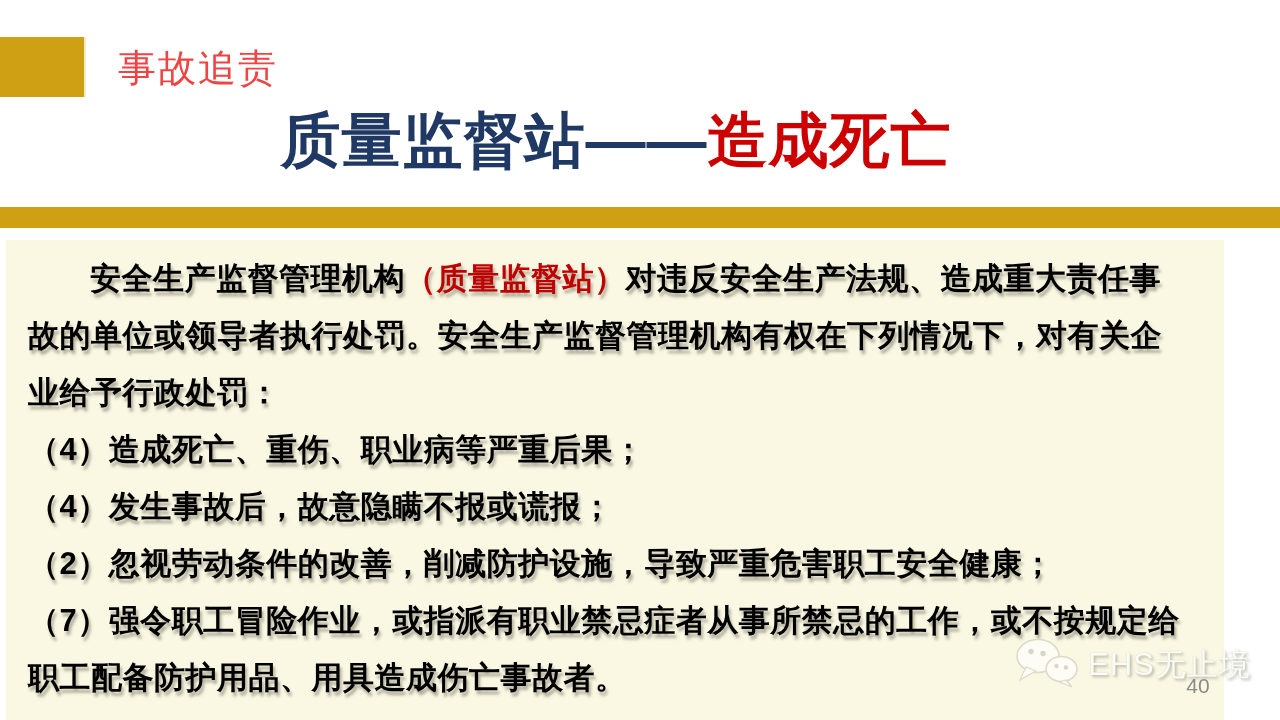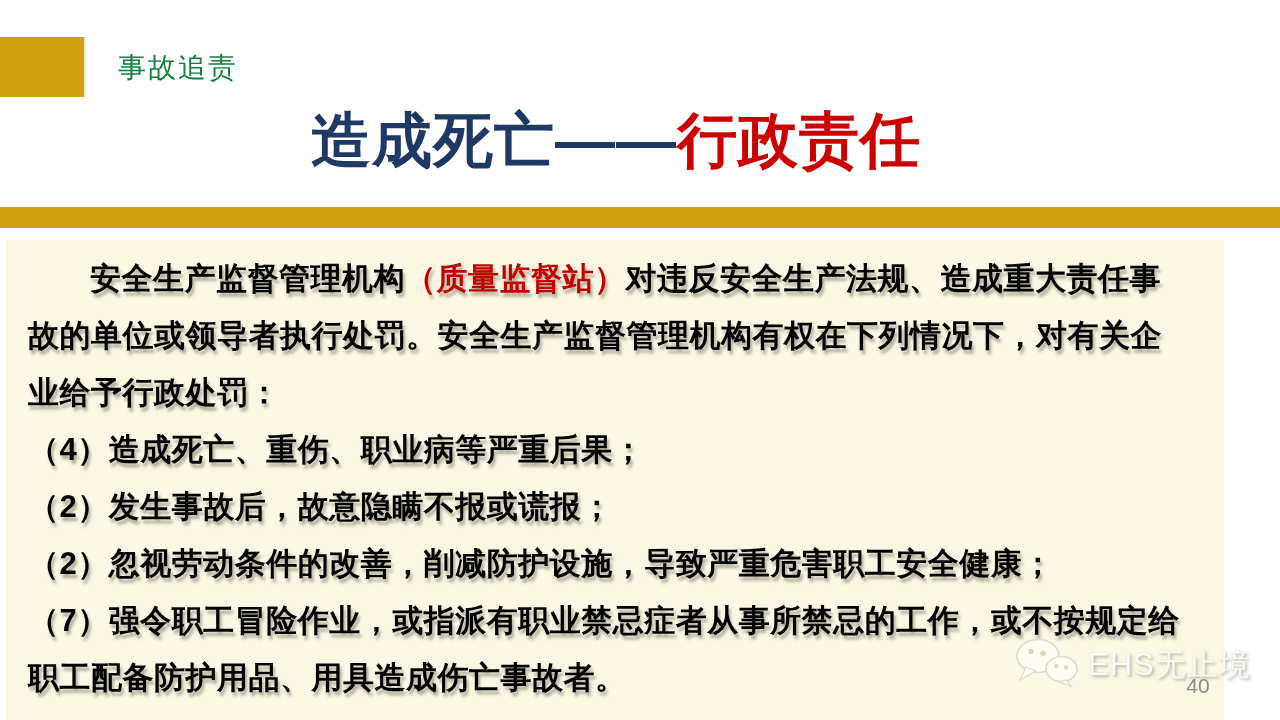--- a/index.html
+++ b/index.html
@@ -25,22 +25,22 @@
   
   .gold-square{
     position:absolute;left:0;top:37px;
     width:86px;height:60px;
     background:var(--gold);
     border-right:2px solid #F2EBC8;
   }
   
   .eyebrow{
     position:absolute;left:118px;top:42px;
-    font-size:28px;line-height:52px;
-    color:#15803d;font-weight:400;letter-spacing:2px;
+    font-size:38px;line-height:52px;
+    color:#ef4444;font-weight:400;letter-spacing:2px;
     white-space:nowrap;
   }
   
   .title{
     position:absolute;left:0;top:101px;width:1280px;
     text-align:center;
     transform:translateX(-24px);
     font-size:60px;line-height:80px;font-weight:800;
     letter-spacing:1px;white-space:nowrap;
   }
@@ -92,31 +92,31 @@
 </head>
 <body>
 
 <div class="slide">
 
   <div class="gold-square"></div>
 
   <div class="eyebrow">事故追责</div>
 
   <div class="title">
-    <span class="navy">造成死亡——</span><span class="red">行政责任</span>
+    <span class="navy">质量监督站——</span><span class="red">造成死亡</span>
   </div>
 
   <div class="gold-bar"></div>
 
   <div class="panel">
     <p class="para"><span>安全生产监督管理机构</span><span class="hl">（质量监督站）</span><span>对违反安全生产法规、造成重大责任事
 故的单位或领导者执行处罚。安全生产监督管理机构有权在下列情况下，对有关企
 业给予行政处罚：</span></p>
     <div class="item">（4）造成死亡、重伤、职业病等严重后果；</div>
-    <div class="item">（2）发生事故后，故意隐瞒不报或谎报；</div>
+    <div class="item">（4）发生事故后，故意隐瞒不报或谎报；</div>
     <div class="item">（2）忽视劳动条件的改善，削减防护设施，导致严重危害职工安全健康；</div>
     <div class="item">（7）强令职工冒险作业，或指派有职业禁忌症者从事所禁忌的工作，或不按规定给
 职工配备防护用品、用具造成伤亡事故者。</div>
   </div>
 
   <div class="watermark">
     <span style="display:inline-block;margin-right:6px;">
       <svg width="68" height="50" viewBox="0 0 68 50" xmlns="http://www.w3.org/2000/svg">
 
         <ellipse cx="24" cy="18" rx="21" ry="16.5" fill="#FDFCF5" stroke="#DCDAC8" stroke-width="1.6"></ellipse>

